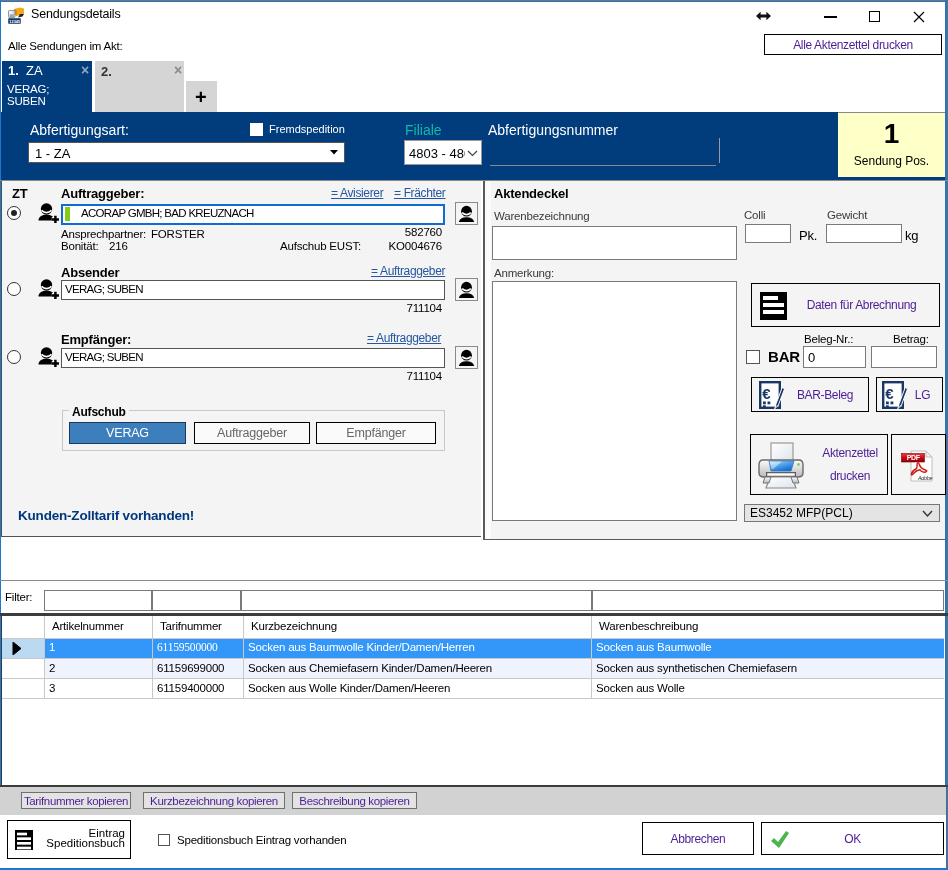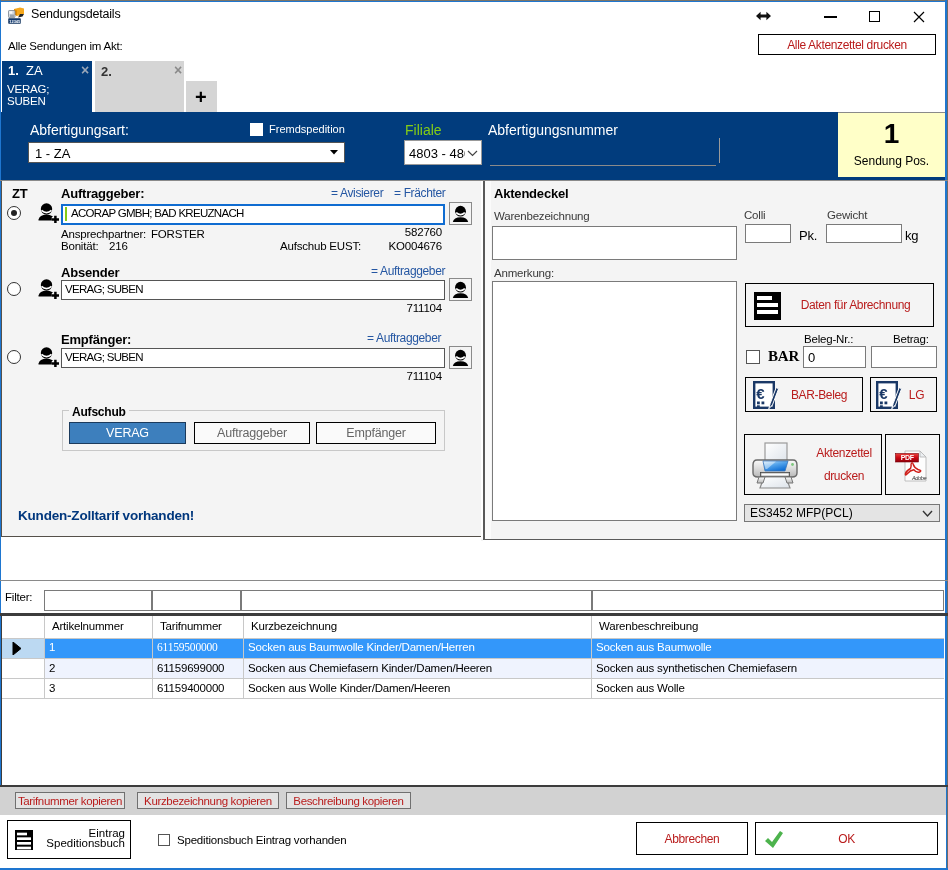--- a/index.html
+++ b/index.html
@@ -3,22 +3,22 @@
 <meta charset="utf-8">
 <style>
 * { margin:0; padding:0; box-sizing:border-box; }
 html,body { width:948px; height:870px; }
 body { font-family:"Liberation Sans", sans-serif; position:relative; background:#fff; overflow:hidden; }
 .abs { position:absolute; }
 .nv { background:#013c7d; }
 .lbl { position:absolute; font-size:11.5px; color:#000; white-space:nowrap; letter-spacing:-0.2px; }
 .b { font-weight:bold; }
 .inp { position:absolute; background:#fff; border:1px solid #7a7a7a; }
-.btn { position:absolute; background:#f1f1f1; border:1px solid #000; display:flex; align-items:center; justify-content:center; font-size:12px; color:#b91c1c; white-space:nowrap; letter-spacing:-0.35px; }
-.link { position:absolute; font-size:12px; color:#2456a2; white-space:nowrap; letter-spacing:-0.35px; }
+.btn { position:absolute; background:#f1f1f1; border:1px solid #000; display:flex; align-items:center; justify-content:center; font-size:12px; color:#4c1d95; white-space:nowrap; letter-spacing:-0.35px;margin-left:6px; }
+.link { position:absolute; font-size:12px; color:#2456a2; text-decoration:underline; white-space:nowrap; letter-spacing:-0.35px; }
 .cb { position:absolute; background:#fff; border:1px solid #555; }
 </style>
 </head>
 <body>
 
 <div class="abs" style="left:0;top:0;width:948px;height:1px;background:#7a7468;"></div>
 <div class="abs" style="left:0;top:1px;width:948px;height:1px;background:#1e76d0;"></div>
 <div class="abs" style="left:0;top:0;width:1px;height:870px;background:#1e76d0;"></div>
 <div class="abs" style="left:945px;top:0;width:2px;height:870px;background:#1e76d0;"></div>
 <div class="abs" style="left:947px;top:0;width:1px;height:870px;background:#6f6b66;"></div>
@@ -63,21 +63,21 @@
 <div class="abs nv" style="left:1px;top:112px;width:944px;height:68px;">
   <div class="abs" style="left:29px;top:10px;color:#fff;font-size:14px;">Abfertigungsart:</div>
   <div class="abs" style="left:249px;top:11px;width:13px;height:13px;background:#fff;"></div>
   <div class="abs" style="left:268px;top:11px;color:#fff;font-size:11px;">Fremdspedition</div>
   <div class="abs" style="left:27px;top:30px;width:317px;height:21px;background:#fff;border:1px solid #555;font-size:13px;">
     <div class="abs" style="left:6px;top:3px;">1 - ZA</div>
     <svg class="abs" style="right:5px;top:7px;" width="9" height="5">
         <path d="M0 0 L8 0 L4 4.6 Z" fill="#000"></path>
       </svg>
   </div>
-  <div class="abs" style="left:404px;top:10px;color:#84cc16;font-size:14px;">Filiale</div>
+  <div class="abs" style="left:404px;top:10px;color:#14b8a6;font-size:14px;">Filiale</div>
   <div class="abs" style="left:403px;top:28px;width:78px;height:25px;background:#fff;border:1px solid #999;font-size:13px;">
     <div class="abs" style="left:4px;top:5px;">4803 - 480</div>
     <div class="abs" style="right:0;top:0;width:16px;height:23px;background:#fff;"></div>
     <svg class="abs" style="right:3px;top:9px;" width="11" height="7">
         <path d="M1 1 L5.5 5.5 L10 1" stroke="#444" stroke-width="1.2" fill="none"></path>
       </svg>
   </div>
   <div class="abs" style="left:487px;top:10px;color:#fff;font-size:14px;">Abfertigungsnummer</div>
   <div class="abs" style="left:489px;top:53px;width:226px;height:1px;background:#8a8a8a;"></div>
   <div class="abs" style="left:718px;top:26px;width:1px;height:25px;background:#9a9a9a;"></div>
@@ -124,21 +124,21 @@
     <path d="M3.5 7.4 Q8.5 11.8 13.5 7.4" stroke="#fff" stroke-width="1.7" fill="none"></path>
     <path d="M0.5 16.5 Q1.5 11.8 8.5 11.8 Q15.5 11.8 16.5 16.5 L16.5 17.5 L0.5 17.5 Z" fill="#000"></path>
     <path d="M13.8 16.4 L21 16.4 M17.4 12.8 L17.4 20" stroke="#f4f4f4" stroke-width="4.6"></path>
     <path d="M13.8 16.4 L21 16.4 M17.4 12.8 L17.4 20" stroke="#000" stroke-width="2.5"></path>
   </svg>
 
 <div class="lbl b" style="left:61px;top:186px;font-size:13px;">Auftraggeber:</div>
 <div class="link" style="left:331px;top:186px;">= Avisierer</div>
 <div class="link" style="left:394px;top:186px;">= Frächter</div>
 <div class="abs" style="left:61px;top:204px;width:384px;height:21px;background:#fff;border:2px solid #0f6cd1;font-size:11.5px;letter-spacing:-0.7px;">
-    <div class="abs" style="left:2px;top:1px;border-left:2px solid #84cc16;padding-left:4px;height:14px;">ACORAP GMBH; BAD KREUZNACH</div>
+    <div class="abs" style="left:2px;top:1px;border-left:5px solid #84cc16;padding-left:11px;height:14px;">ACORAP GMBH; BAD KREUZNACH</div>
   </div>
 <div class="btn pbtn" style="left:449px;top:202px;width:23px;height:23px;background:#f4f4f4;border:1px solid #8a8a8a;">
     <svg width="17" height="17" viewBox="0 0 17 17">
       <circle cx="8.5" cy="6.2" r="5.4" fill="#000"></circle>
       <path d="M4.2 7.6 Q8.5 11.6 12.8 7.6" stroke="#fff" stroke-width="1.6" fill="none"></path>
       <path d="M0.8 17 Q1.8 12.2 8.5 12.2 Q15.2 12.2 16.2 17 Z" fill="#000"></path>
     </svg>
   </div>
 <div class="lbl" style="left:61px;top:228px;">Ansprechpartner:</div>
 <div class="lbl" style="left:151px;top:228px;">FORSTER</div>
@@ -202,21 +202,21 @@
       <rect x="3" y="4" width="15" height="4" fill="#fff"></rect>
       <rect x="3" y="11" width="21" height="4" fill="#fff"></rect>
       <rect x="3" y="18" width="21" height="4" fill="#fff"></rect>
     </svg>
   <div style="margin-left:32px;">Daten für Abrechnung</div>
 </div>
 
 <div class="lbl" style="left:804px;top:333px;font-size:11.5px;">Beleg-Nr.:</div>
 <div class="lbl" style="left:869px;top:333px;font-size:11.5px;padding-left:24px;">Betrag:</div>
 <div class="cb" style="left:746px;top:350px;width:14px;height:14px;"></div>
-<div class="lbl b" style="left:768px;top:348px;font-size:15px;font-family:Liberation Serif, serif;">BAR</div>
+<div class="lbl b" style="left:768px;top:348px;font-size:15px;">BAR</div>
 <div class="inp" style="left:803px;top:346px;width:63px;height:22px;font-size:13px;">
     <div class="abs" style="left:4px;top:3px;">0</div>
   </div>
 <div class="inp" style="left:871px;top:346px;width:66px;height:22px;"></div>
 
 <div class="btn" style="left:745px;top:377px;width:118px;height:35px;background:#f4f4f4;border:1.5px solid #000;">
   <svg class="abs eurodoc" style="left:7px;top:3px;" width="26" height="29" viewBox="0 0 26 29">
       <rect x="1.2" y="1.2" width="19.6" height="25.6" fill="#fff" stroke="#1a3866" stroke-width="2.4"></rect>
       <text x="3.2" y="17.5" font-size="15" font-weight="bold" fill="#1a3866" font-family="Liberation Sans">€</text>
       <rect x="4" y="20.5" width="2.8" height="2.8" fill="#1a3866"></rect>

